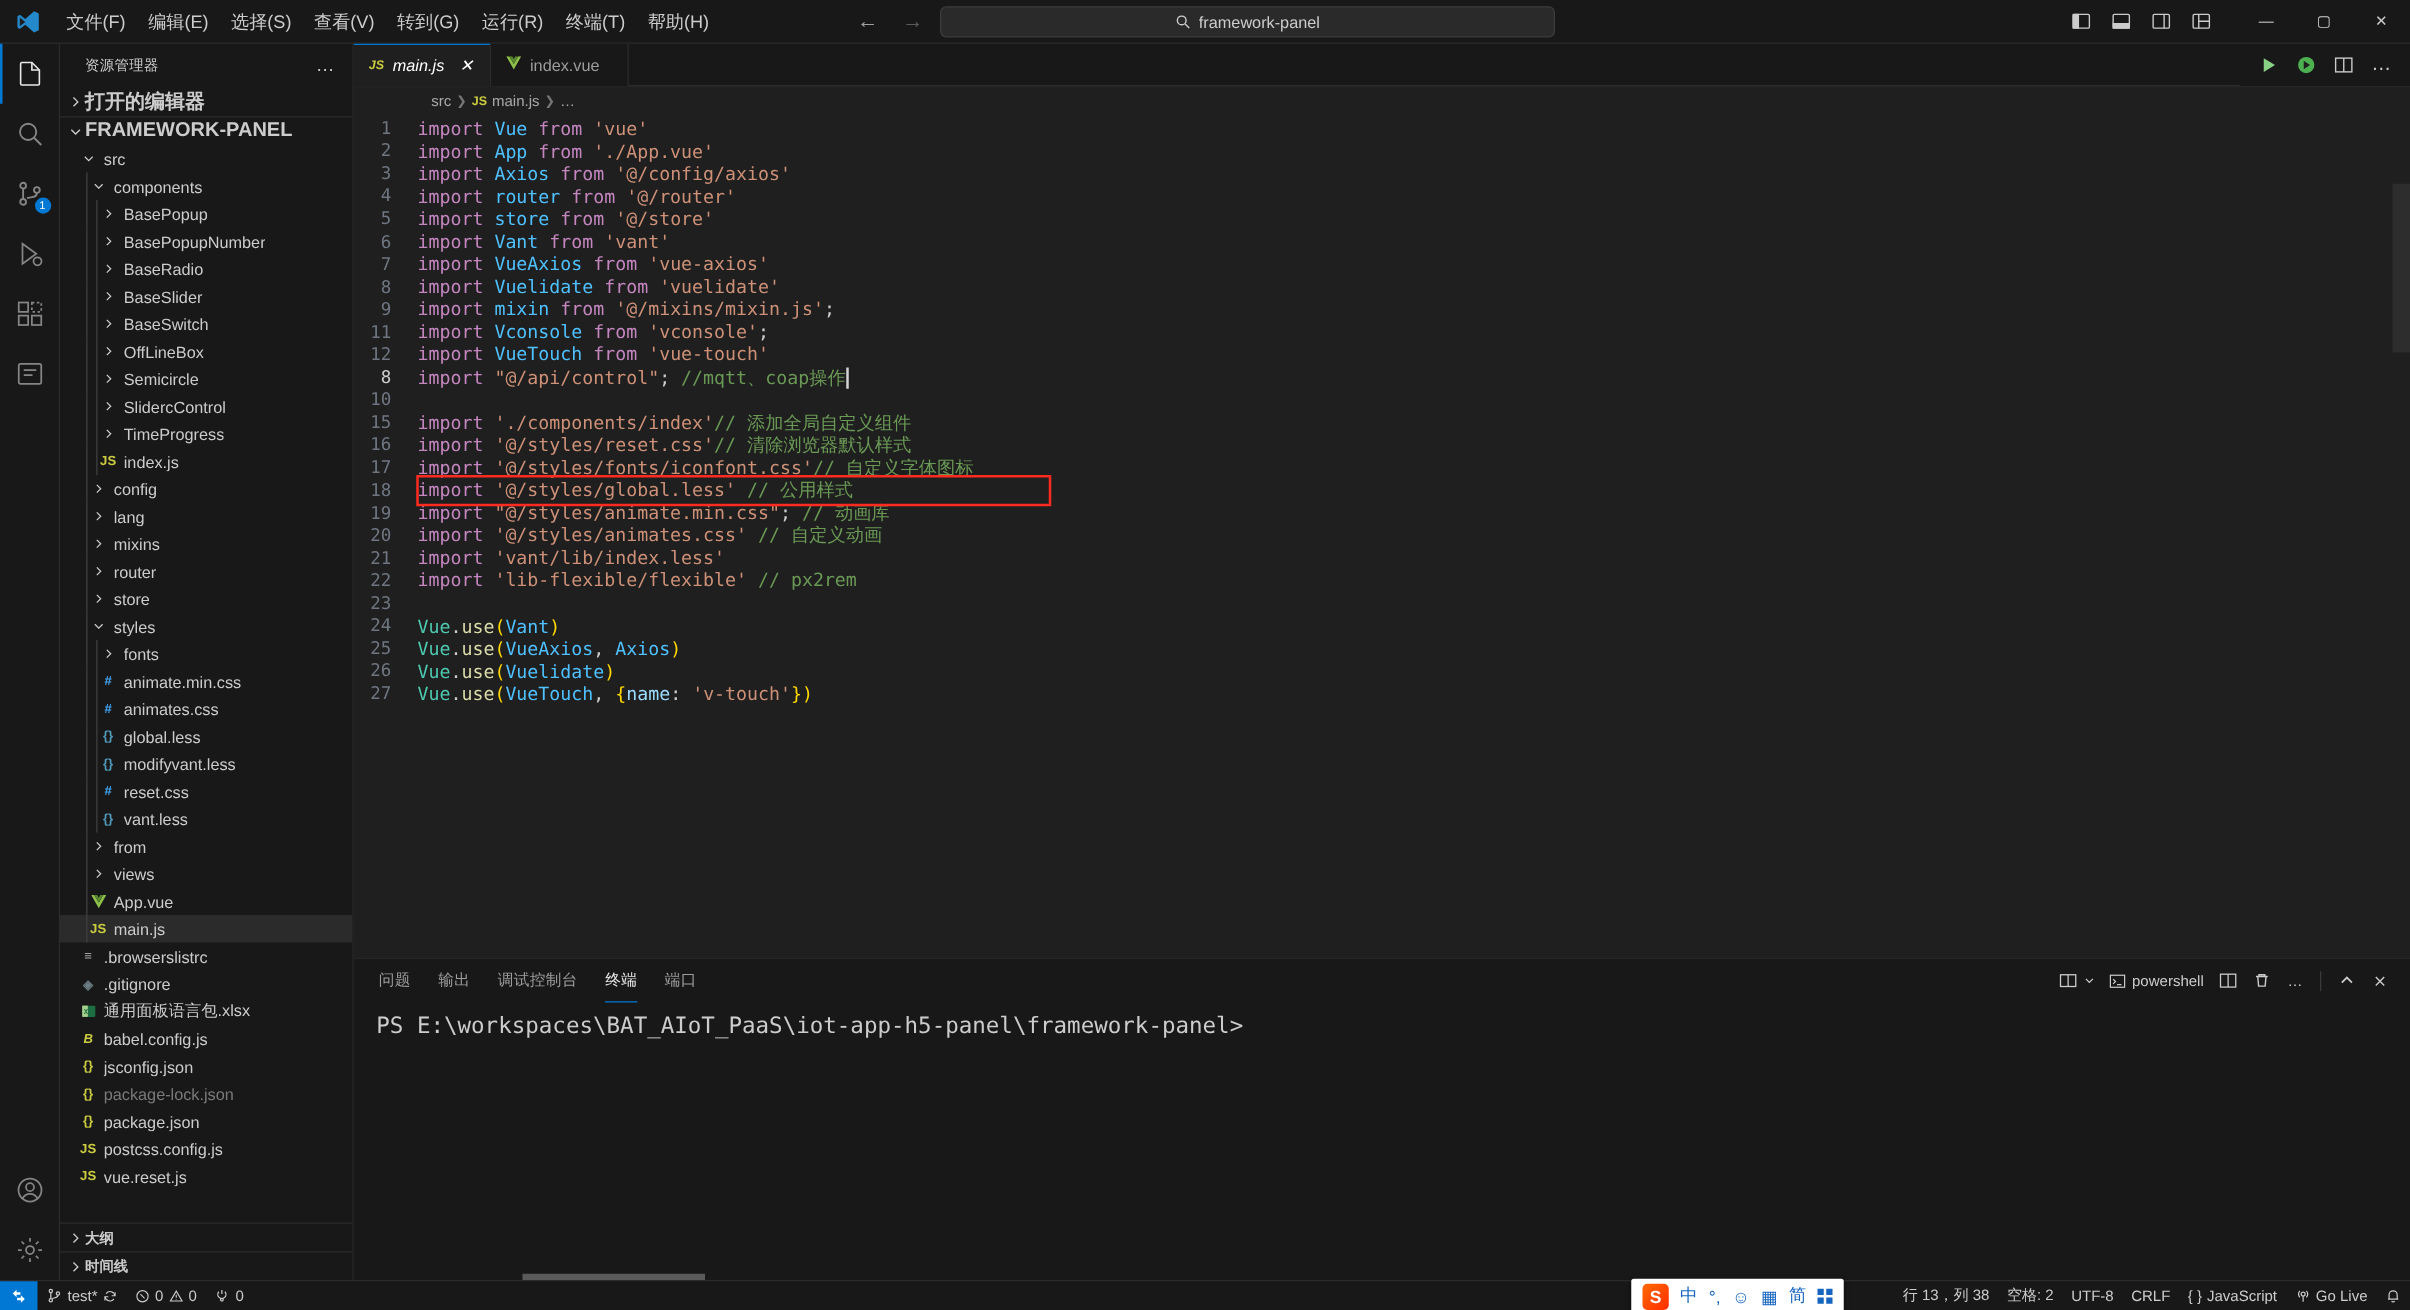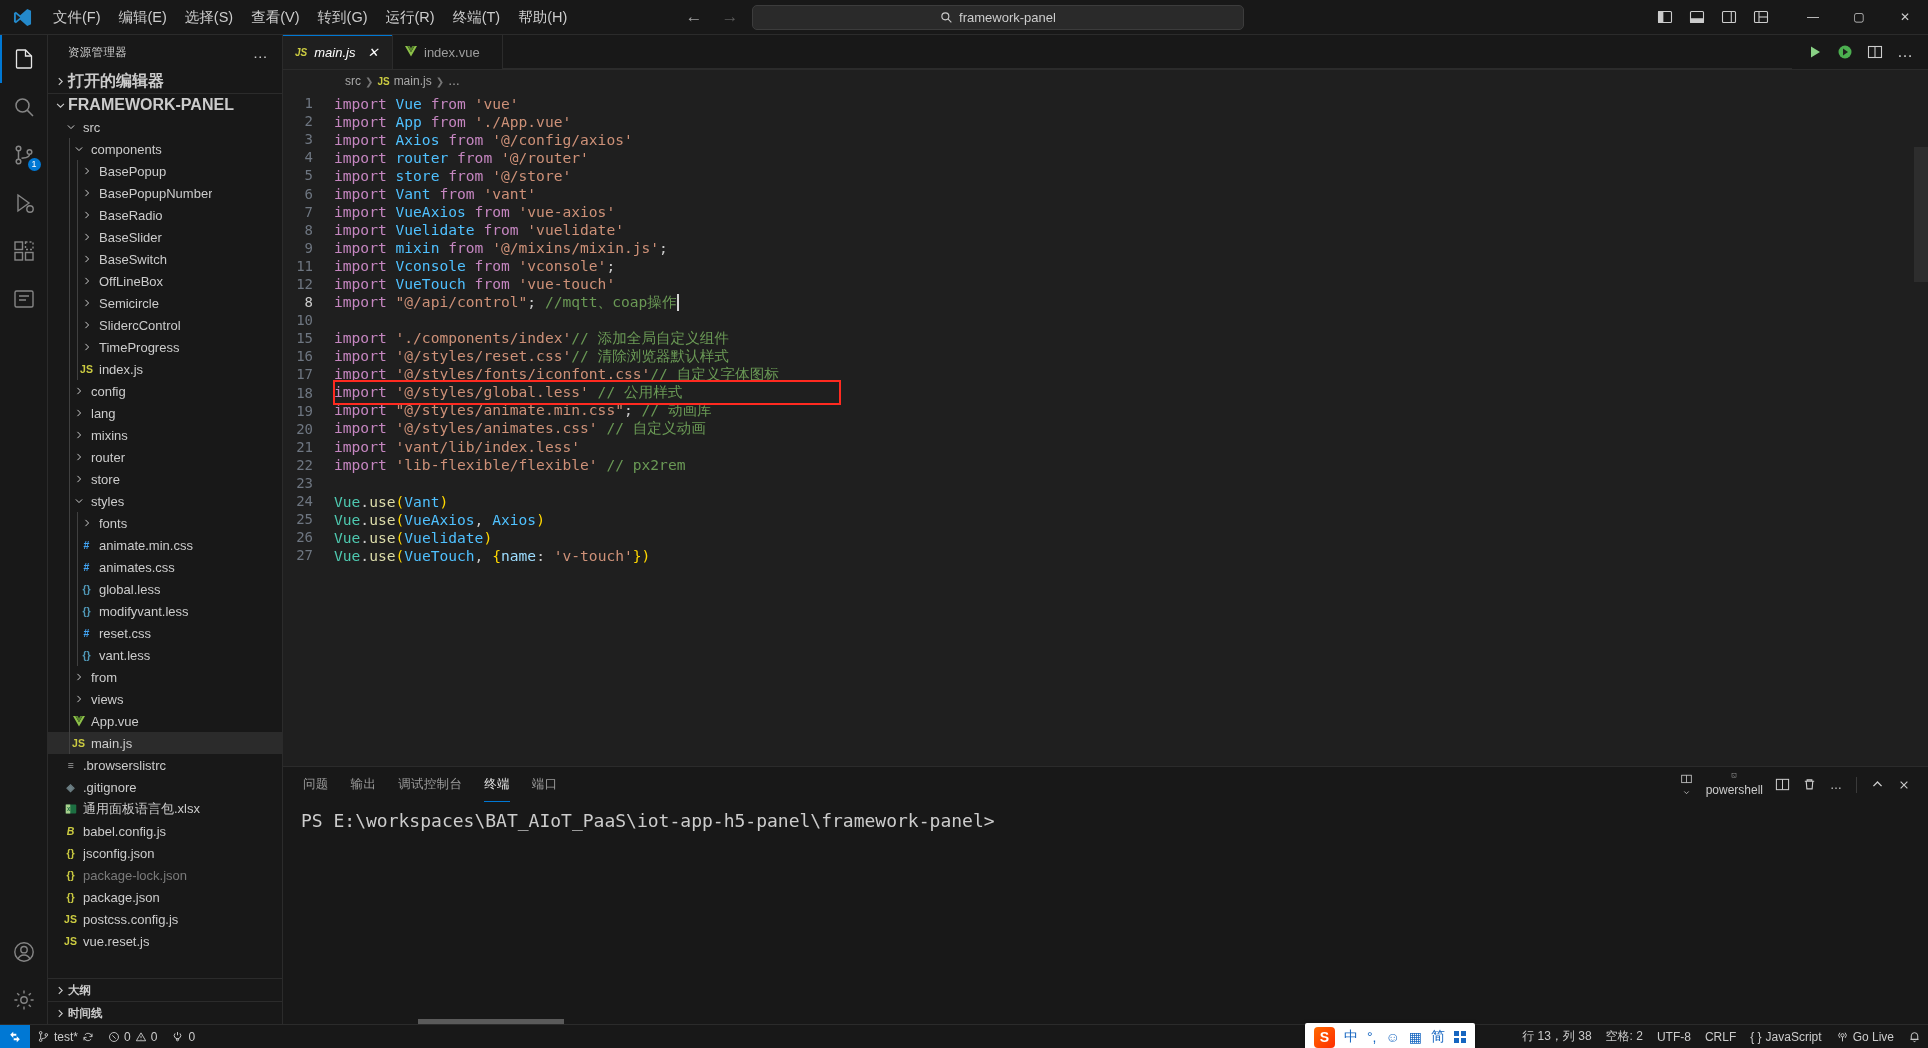--- a/index.html
+++ b/index.html
@@ -267,21 +267,21 @@
   .ptab.active::after {
     content: ''; position: absolute; bottom: 0; left: 0; right: 0; height: 1px;
     background: #0078d4;
   }
   .panel-actions {
     margin-left: auto; display: flex; align-items: center; gap: 3px; padding-right: 12px;
   }
   .pa {
     height: 24px; min-width: 24px; border-radius: 4px;
     display: flex; align-items: center; justify-content: center;
-    color: #cccccc; cursor: pointer; font-size: 12px; padding: 0 4px; gap: 5px; flex-direction: column;
+    color: #cccccc; cursor: pointer; font-size: 12px; padding: 0 4px; gap: 5px;
   }
   .pa-sep { width: 1px; height: 16px; background: #3a3a3a; margin: 0 5px; }
   .terminal-body {
     flex: 1; padding: 8px 0 0 18px;
     font-family: "DejaVu Sans Mono", "Liberation Mono", monospace;
     font-size: 18px; color: #cccccc;
   }
 
   
   .statusbar {

